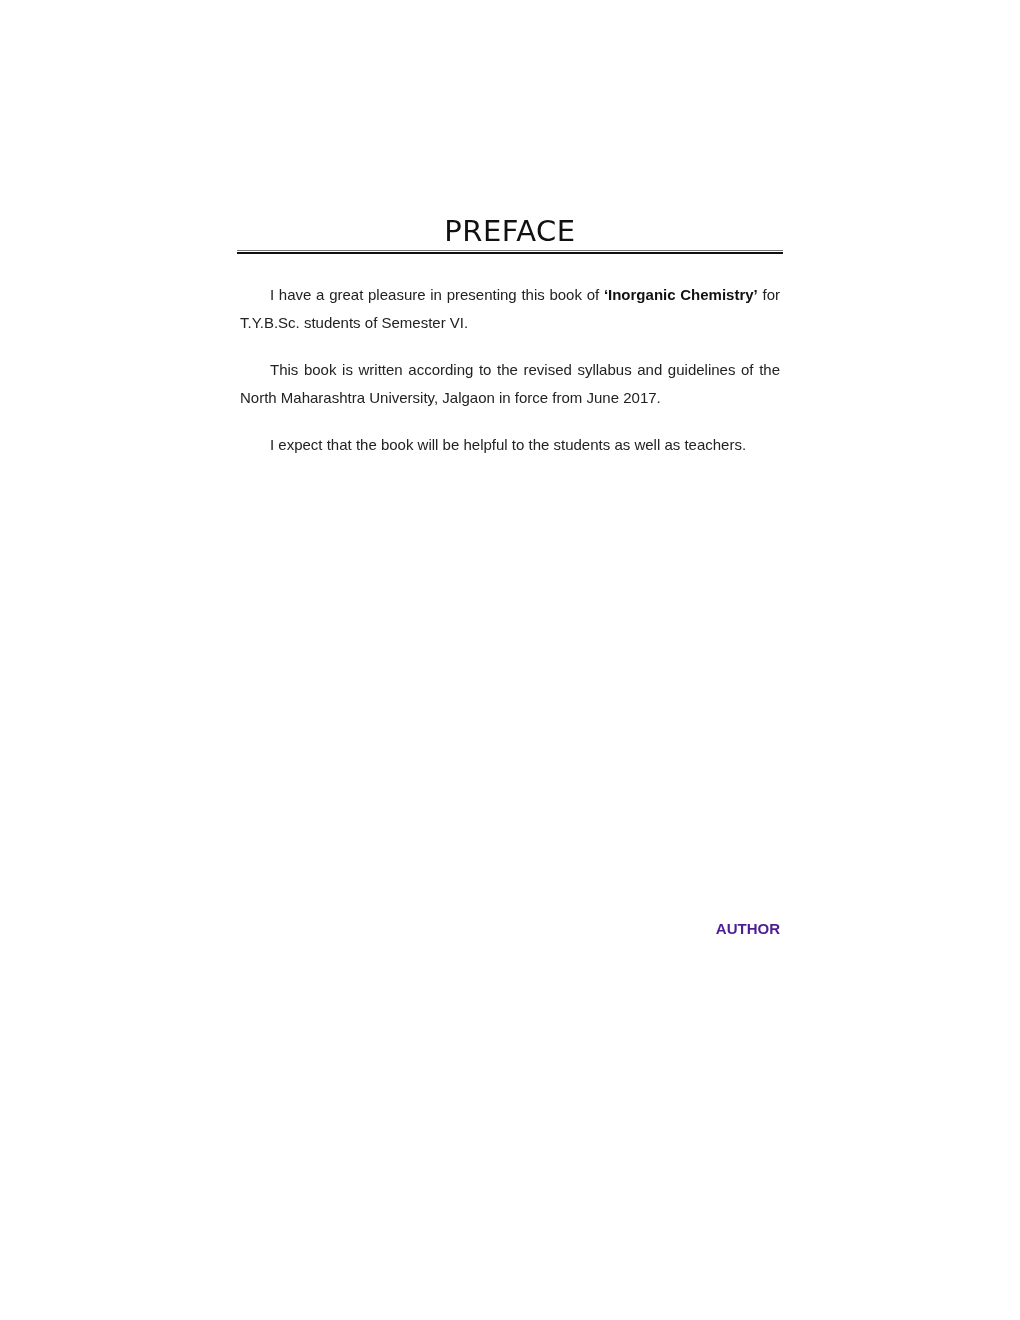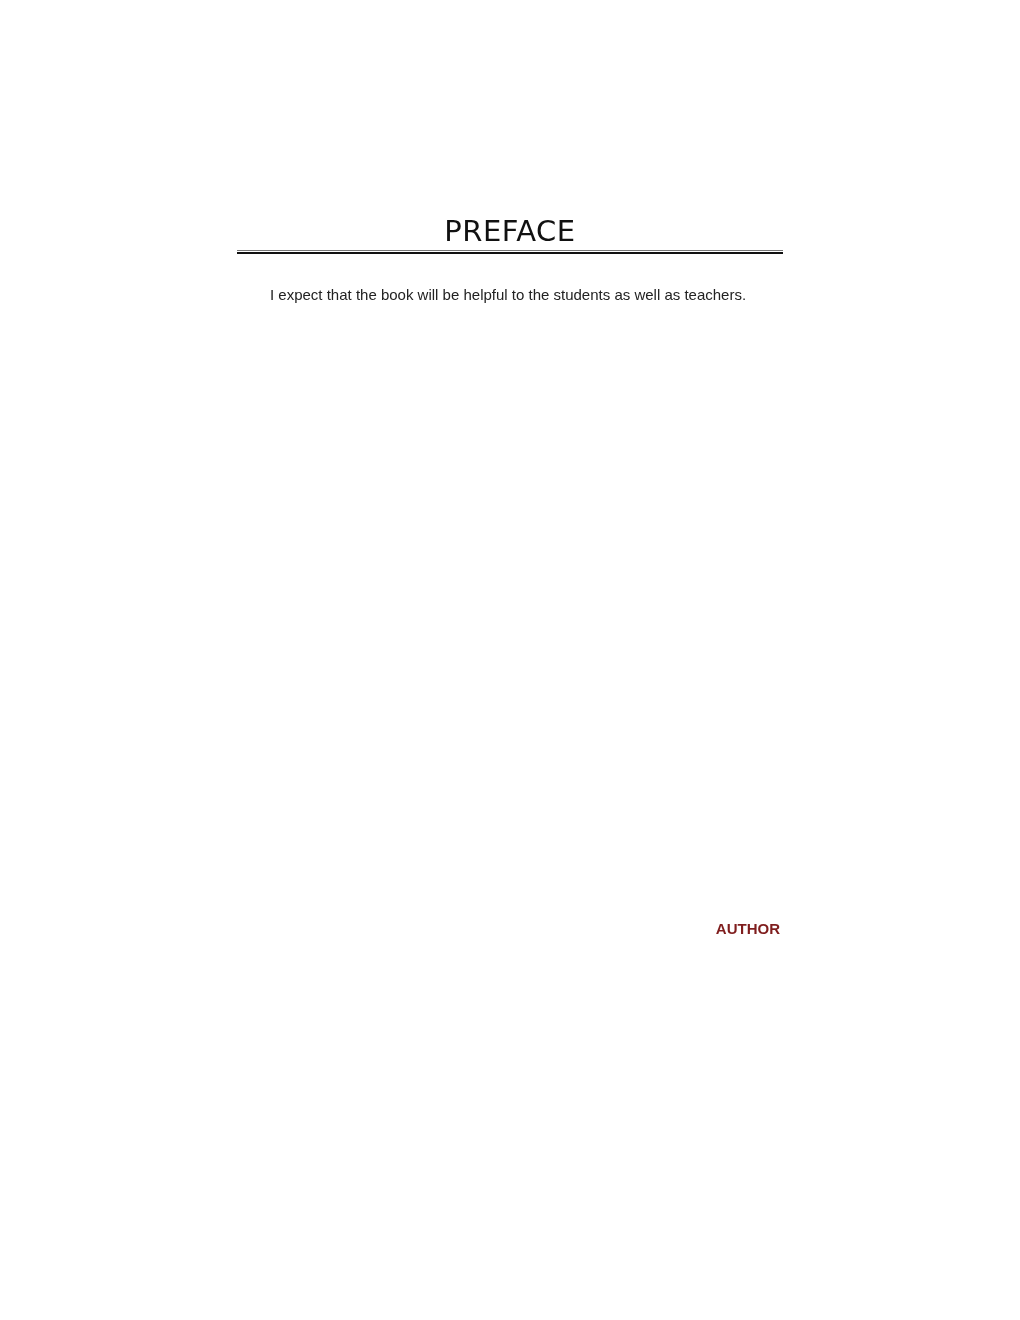--- a/index.html
+++ b/index.html
@@ -18,28 +18,30 @@
       position: absolute; left: 240px; width: 540px; top: 281px;
       font-family: "Liberation Sans", sans-serif; font-size: 15px; color: #222;
       line-height: 27.6px; text-align: justify;
     }
     .body p { margin: 0 0 20px 0; text-indent: 30px; }
     .body p.p1 { text-align-last: left; }
     .body b { color: #111; }
     .author {
       position: absolute; left: 240px; width: 540px; top: 920px;
       text-align: right; font-family: "Liberation Sans", sans-serif;
-      font-weight: bold; font-size: 15px; color: #7f1d1d;
+      font-weight: bold; font-size: 15px; color: #4c1d95;
     }
   </style>
 </head>
 <body>
 
 <div class="page">
   <div class="title">PREFACE</div>
   <div class="rule"></div>
 
   <div class="body">
+    <p class="p1"><span>I have a great pleasure in presenting this book of </span><b>‘Inorganic Chemistry’</b><span> for T.Y.B.Sc. students of Semester VI.</span></p>
+    <p>This book is written according to the revised syllabus and guidelines of the North Maharashtra University, Jalgaon in force from June 2017.</p>
     <p>I expect that the book will be helpful to the students as well as teachers.</p>
   </div>
 
   <div class="author">AUTHOR</div>
 </div>
 
 </body></html>

